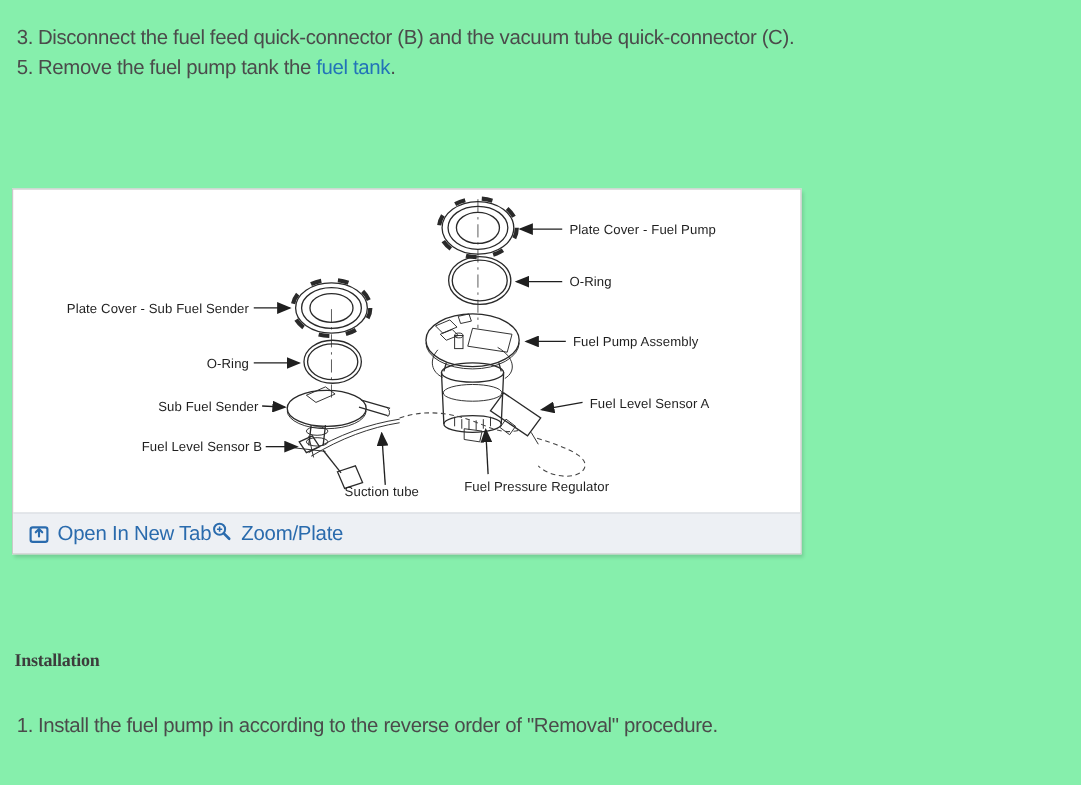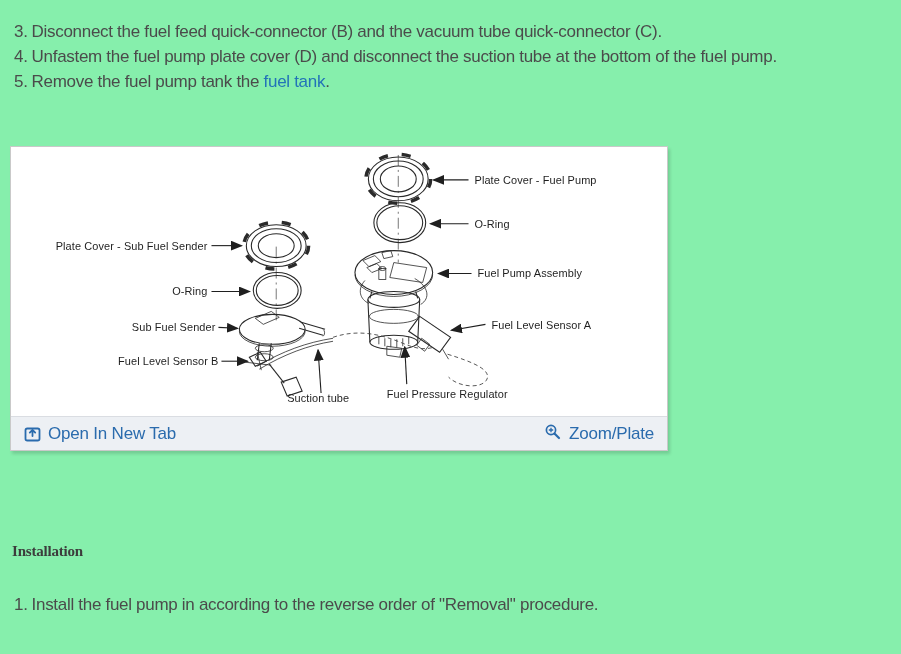--- a/index.html
+++ b/index.html
@@ -35,42 +35,41 @@
     color: #2273b8;
     cursor: pointer;
     text-decoration: none;
     text-align: center;
   }
 
   
   .figure-card {
     position: absolute;
     left: 10px;
-    top: 146px;
+    top: 157px;
     width: 658px;
     height: 305px;
     background: #ffffff;
     border: 1px solid #c9c9c9;
     box-shadow: 2px 3px 3px rgba(0,0,0,0.14);
     box-sizing: border-box;
   }
   .figure-area {
     position: absolute;
     left: 0; right: 0; top: 0; bottom: 34px;
     overflow: hidden;
   }
   .figure-footer {
     position: absolute;
     left: 0; right: 0; bottom: 0;
     height: 34px;
     background: #edf0f4;
     border-top: 1px solid #dadde2;
     display: flex;
     align-items: center;
-    justify-content: space-between;
     padding: 0 13px;
     box-sizing: border-box;
   }
   .footer-link {
     display: flex;
     align-items: center;
     gap: 7px;
     color: #2a6bad;
     font-size: 17px;
     letter-spacing: -0.2px;
@@ -119,23 +118,20 @@
   }
 </style>
 </head>
 <body>
 
 <div class="page">
 
   <div class="steps-top">
     <div class="step-line">
       <span class="step-num">3.</span><span>Disconnect the fuel feed quick-connector (B) and the vacuum tube quick-connector (C).</span>
-    </div>
-    <div class="step-line">
-      <span class="step-num">4.</span><span>Unfastem the fuel pump plate cover (D) and disconnect the suction tube at the bottom of the fuel pump.</span>
     </div>
     <div class="step-line">
       <span class="step-num">5.</span><span>Remove the fuel pump tank the </span><a class="inline-link">fuel tank</a><span>.</span>
     </div>
   </div>
 
   <div class="figure-card">
     <div class="figure-area">
       <svg class="diagram-svg" viewBox="0 0 656 270">
         <defs>

